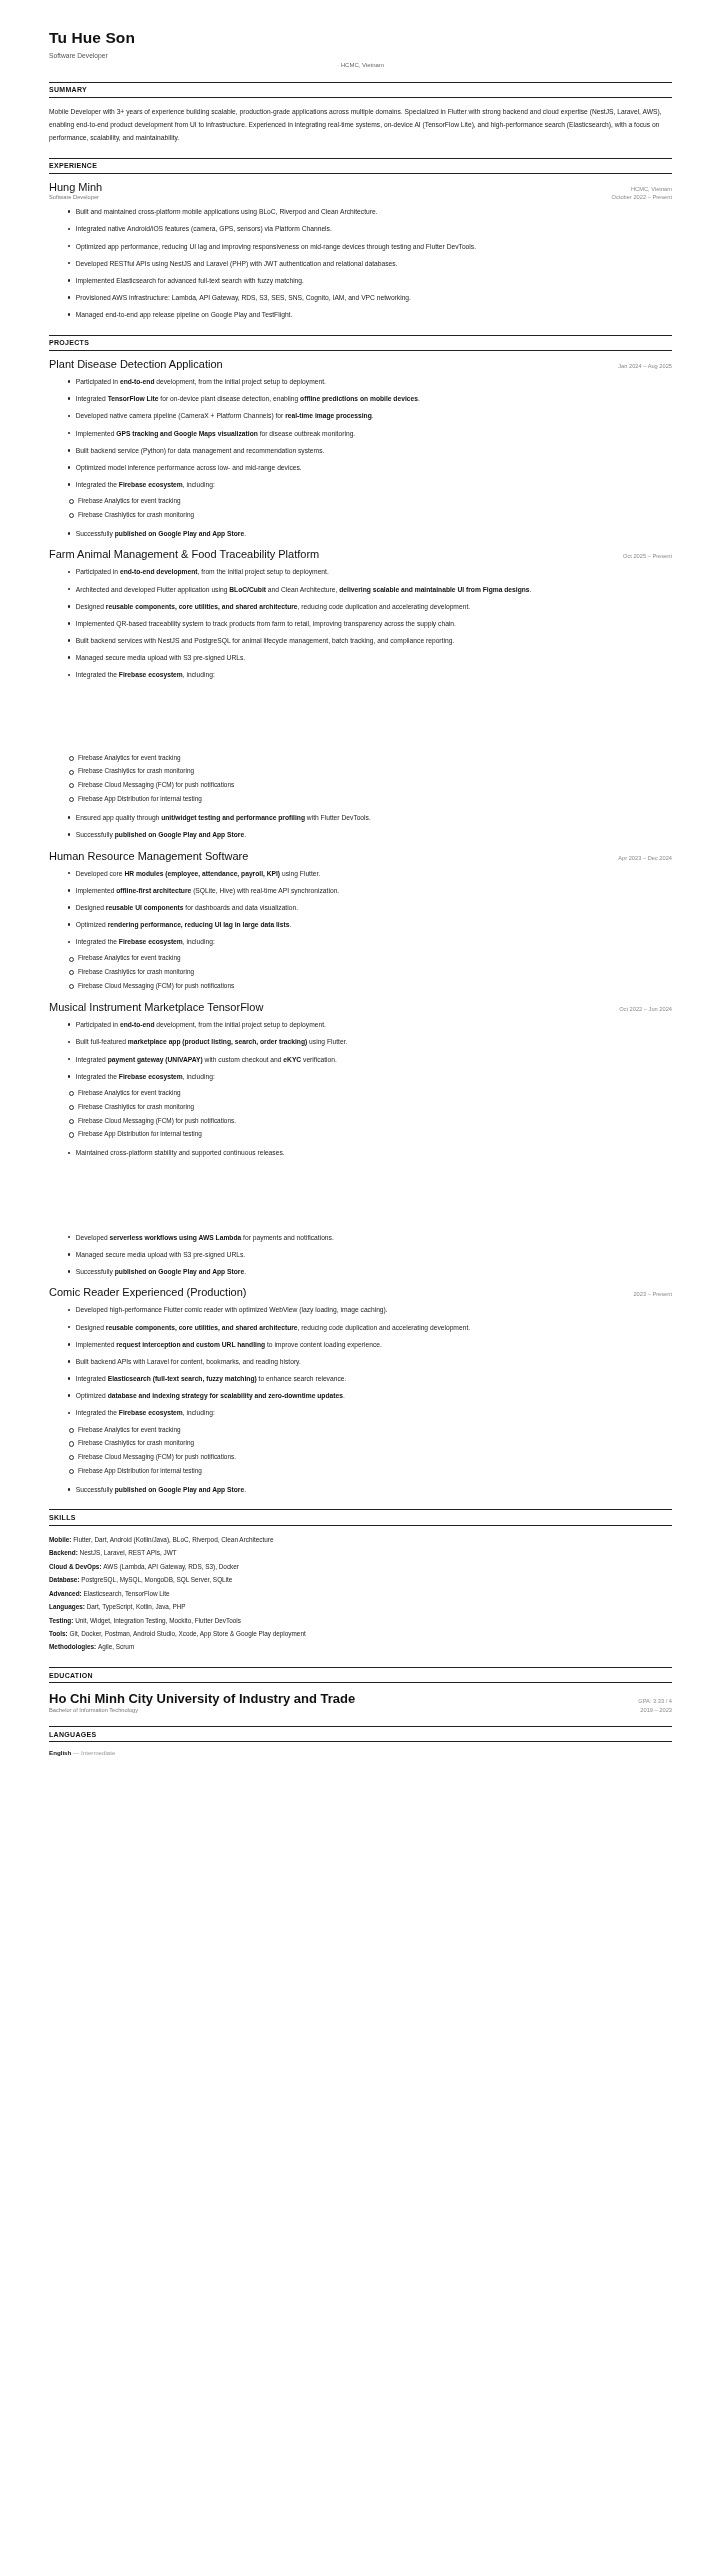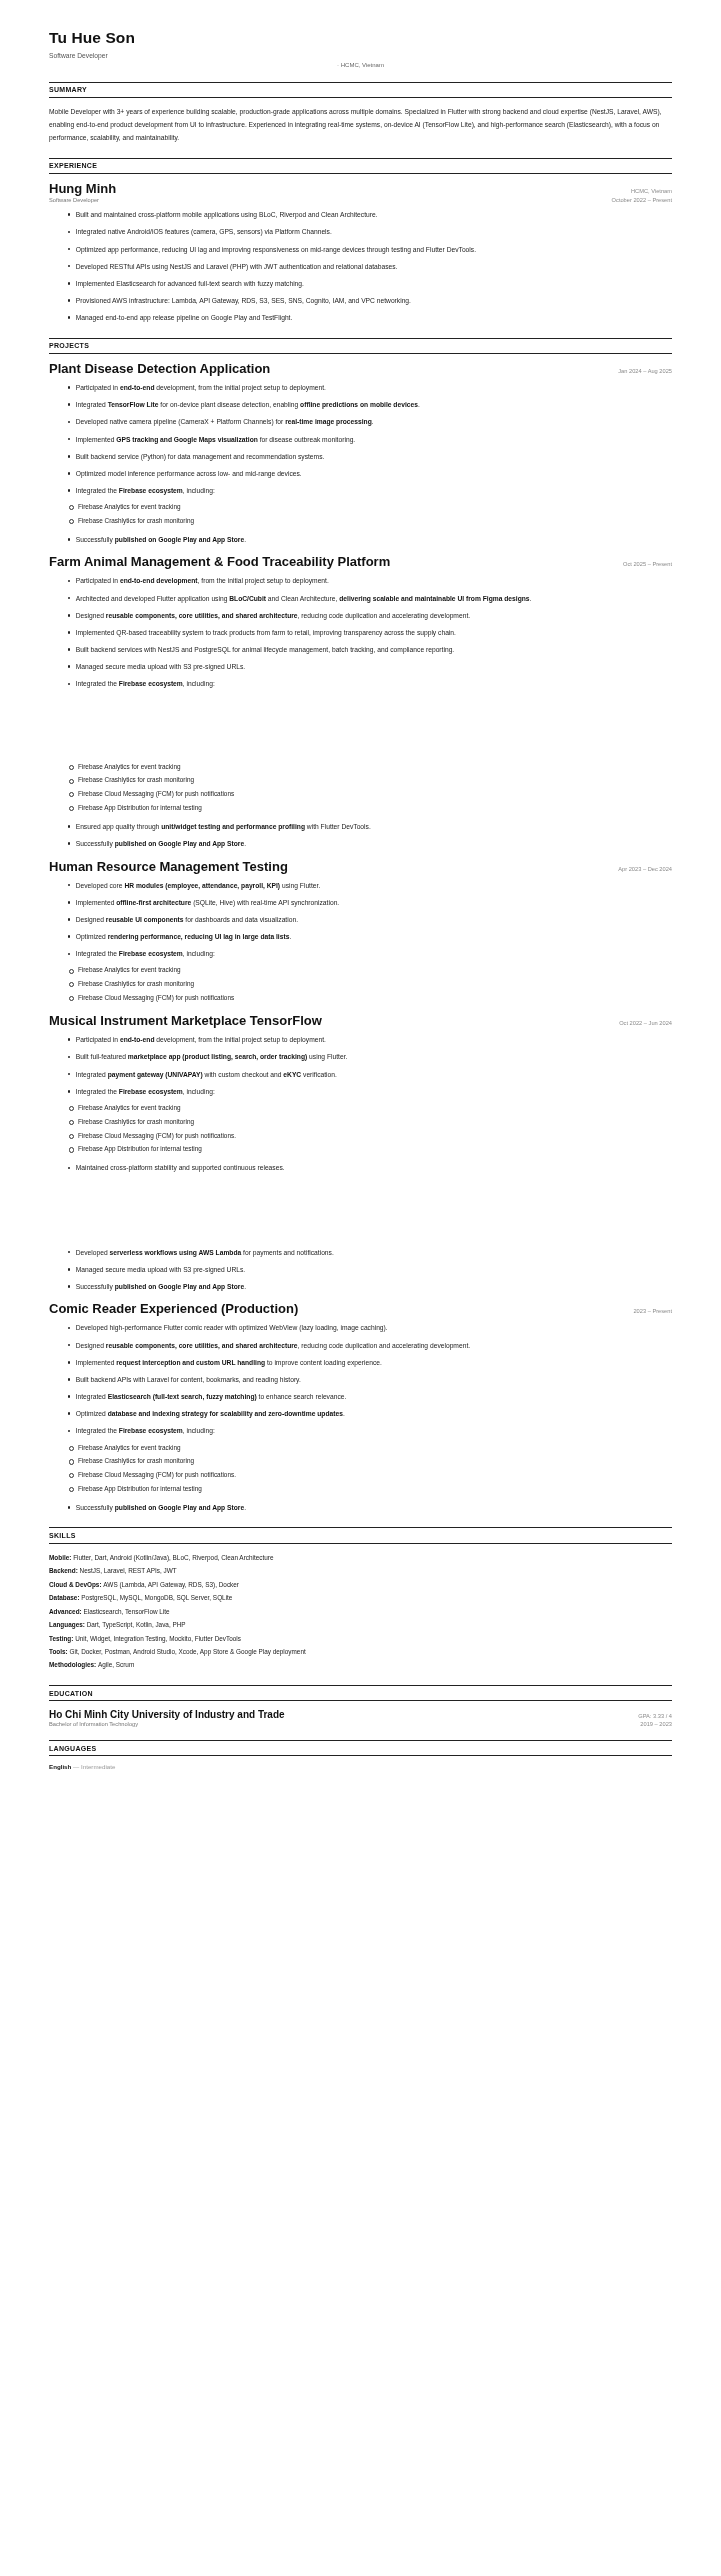--- a/index.html
+++ b/index.html
@@ -66,22 +66,22 @@
   }
 
   
   .entry { margin-bottom: 8.2px; }
   .entry-head {
     display: flex;
     justify-content: space-between;
     align-items: baseline;
   }
   .entry-title {
-    font-size: 13px;
-    font-weight: bold;
+    font-size: 11px;
+    font-weight: normal;
     color: #111111;
   }
   .entry-right {
     font-size: 5.7px;
     color: #8a8a8a;
     text-align: right;
     white-space: nowrap;
   }
   .entry-sub {
     display: flex;
@@ -154,21 +154,21 @@
     color: #222222;
   }
   .skill-line .k { font-weight: bold; color: #111111; }
 
   
   .edu-head {
     display: flex;
     justify-content: space-between;
     align-items: baseline;
   }
-  .edu-title { font-size: 10px; font-weight: bold; color: #111111; }
+  .edu-title { font-size: 13px; font-weight: bold; color: #111111; }
   .edu-right { font-size: 5.7px; color: #8a8a8a; }
   .edu-sub {
     display: flex;
     justify-content: space-between;
     align-items: baseline;
     margin-top: 1px;
   }
   .edu-subtitle { font-size: 5.7px; color: #777777; }
   .edu-date { font-size: 5.7px; color: #8a8a8a; }
 
@@ -267,21 +267,21 @@
             <li>Firebase Cloud Messaging (FCM)  for push notifications</li>
             <li>Firebase App Distribution  for internal testing</li>
           </ul>
           <ul class="bullets">
             <li>Ensured app quality through <b>unit/widget testing and performance profiling</b> with Flutter DevTools.</li>
             <li>Successfully <b>published on Google Play and App Store</b>.</li>
           </ul>
         </div>
         <div class="entry">
           <div class="entry-head">
-            <div class="entry-title">Human Resource Management Testing</div>
+            <div class="entry-title">Human Resource Management Software</div>
             <div class="entry-right">Apr 2023 – Dec 2024</div>
           </div>
           <ul class="bullets">
             <li>Developed core <b>HR modules (employee, attendance, payroll, KPI)</b> using Flutter.</li>
             <li>Implemented <b>offline-first architecture</b> (SQLite, Hive) with real-time API synchronization.</li>
             <li>Designed <b>reusable UI components</b> for dashboards and data visualization.</li>
             <li>Optimized <b>rendering performance, reducing UI lag in large data lists</b>.</li>
             <li>Integrated the <b>Firebase ecosystem</b>, including:</li>
           </ul>
           <ul class="subbullets">

